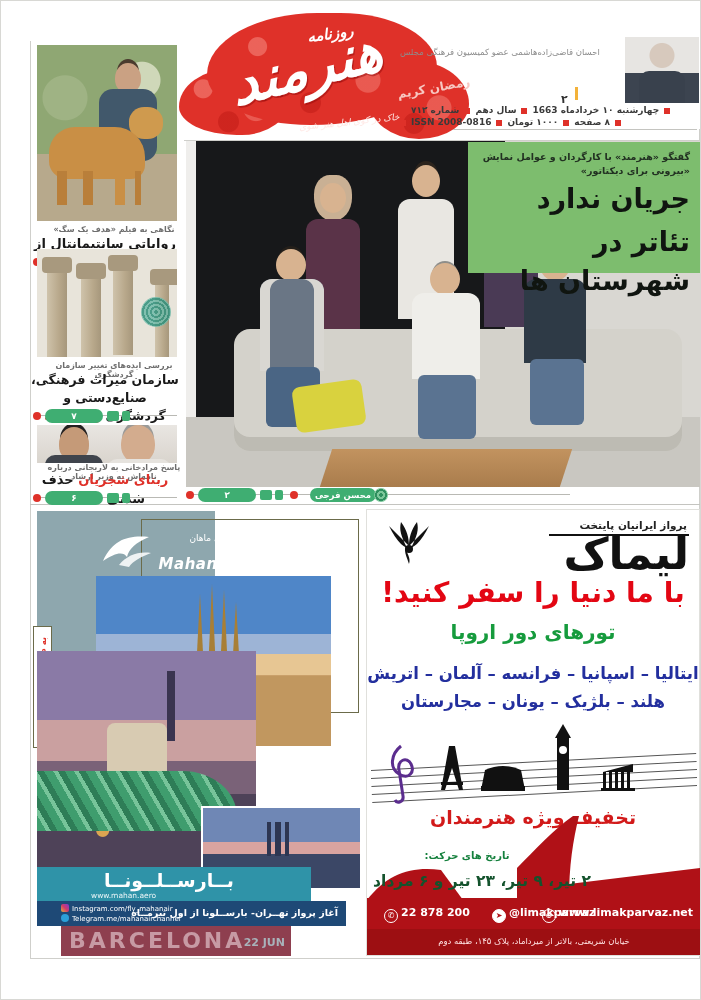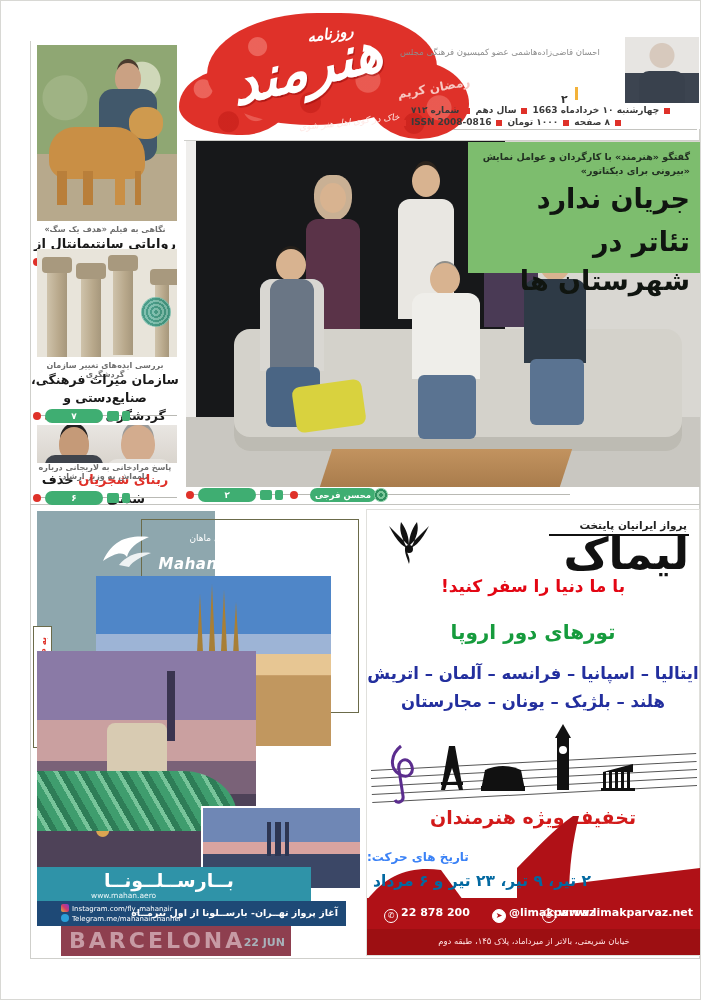--- a/index.html
+++ b/index.html
@@ -37,21 +37,21 @@
   .hs-page{left:560px;top:92px;color:#333;font-size:11px;font-weight:bold;}
   .hs-tick{left:574px;top:86px;width:3px;height:13px;background:#f3b23a;}
 
   
   .dl{right:3px;width:300px;color:#3a3a3a;font-size:9px;font-weight:bold;text-align:left;direction:rtl;}
   .dl .seg{margin:0 2px;}
   .dl .rsq{display:inline-block;width:6px;height:6px;background:#df3129;margin:0 3px;vertical-align:middle;}
   .dl1{top:104px;} .dl2{top:116px;}
 
   
-  .sb-kick{color:#6e6e6e;font-size:8px;font-weight:bold;text-align:center;width:144px;left:32px;}
+  .sb-kick{color:#6e6e6e;font-size:8px;font-weight:bold;text-align:center;width:144px;left:41px;}
   .sb-head{color:#191919;font-size:13px;font-weight:bold;text-align:center;width:148px;left:30px;line-height:1.45;}
   .sb-head .red{color:#df3129;}
   .pagebar{left:32px;width:144px;height:14px;}
   .pagebar .line{position:absolute;left:0;right:0;top:6px;height:1px;background:#b9b9b4;}
   .pagebar .dot{position:absolute;left:0;top:3px;width:8px;height:8px;border-radius:50%;background:#df3129;}
   .pagebar .pill{position:absolute;left:12px;top:0;width:58px;height:14px;border-radius:7px;background:#3fae72;
                  color:#fff;font-size:9px;font-weight:bold;text-align:center;line-height:14px;}
   .pagebar .sq1{position:absolute;left:74px;top:2px;width:12px;height:10px;background:#3fae72;border-radius:2px;}
   .pagebar .sq2{position:absolute;left:89px;top:2px;width:8px;height:10px;background:#3fae72;border-radius:2px;}
 
@@ -147,28 +147,28 @@
   .mh-maroon{position:absolute;left:24px;top:417px;width:230px;height:30px;background:#8e3f4f;}
   .mh-ben{position:absolute;left:8px;top:2px;font-size:22px;font-weight:bold;letter-spacing:3px;color:#c79aa4;}
   .mh-jun{position:absolute;right:6px;top:10px;font-size:11px;font-weight:bold;color:#a8b2ba;}
 
   
   .limak{left:365px;top:508px;width:334px;height:447px;background:#fff;border:1px solid #e0e0dc;}
   .lk-logo{position:absolute;left:16px;top:6px;width:52px;height:52px;}
   .lk-brandbox{position:absolute;right:10px;top:4px;text-align:right;direction:rtl;}
   .lk-sub{font-size:10.5px;font-weight:bold;color:#222;border-bottom:2px solid #111;padding:0 2px 3px 30px;display:inline-block;}
   .lk-brand{font-size:44px;font-weight:bold;color:#111;line-height:1.0;margin-top:-4px;}
-  .lk-slogan{position:absolute;left:0;right:0;top:66px;text-align:center;color:#e30613;font-size:17px;font-weight:bold;}
+  .lk-slogan{position:absolute;left:0;right:0;top:66px;text-align:center;color:#e30613;font-size:28px;font-weight:bold;}
   .lk-tours{position:absolute;left:0;right:0;top:110px;text-align:center;color:#169b3d;font-size:20px;font-weight:bold;}
   .lk-c1{position:absolute;left:0;right:0;top:154px;text-align:center;color:#232f9e;font-size:16.5px;font-weight:bold;}
   .lk-c2{position:absolute;left:0;right:0;top:182px;text-align:center;color:#232f9e;font-size:16.5px;font-weight:bold;}
   .lk-staff{position:absolute;left:4px;top:214px;width:326px;height:84px;}
   .lk-disc{position:absolute;left:0;right:0;top:296px;text-align:center;color:#d21a1a;font-size:19px;font-weight:bold;}
-  .lk-dlabel{position:absolute;left:0;width:200px;top:340px;text-align:left;color:#3b82f6;font-size:12px;font-weight:bold;}
-  .lk-dates{position:absolute;left:0;width:230px;top:362px;text-align:center;color:#0369a1;font-size:15.5px;font-weight:bold;}
+  .lk-dlabel{position:absolute;left:0;width:200px;top:340px;text-align:center;color:#15803d;font-size:10px;font-weight:bold;}
+  .lk-dates{position:absolute;left:0;width:230px;top:362px;text-align:center;color:#14532d;font-size:15.5px;font-weight:bold;}
   .lk-shapes{position:absolute;left:0;top:300px;width:334px;height:90px;}
   .lk-strip{position:absolute;left:0;top:388px;width:334px;height:31px;background:#b01117;color:#fff;}
   .lk-contact{position:absolute;top:8px;font-size:11px;font-weight:bold;white-space:nowrap;}
   .lk-ci{display:inline-block;width:12px;height:12px;border:1px solid #fff;border-radius:50%;text-align:center;
          font-size:8px;line-height:12px;vertical-align:-2px;margin:0 3px;}
   .lk-addr{position:absolute;left:0;top:419px;width:334px;height:26px;background:#9d0f12;color:#ffe3e3;
            font-size:8.5px;text-align:center;line-height:24px;}
 
   .hd-line{height:1px;background:#c4c4c0;}
 </style>

